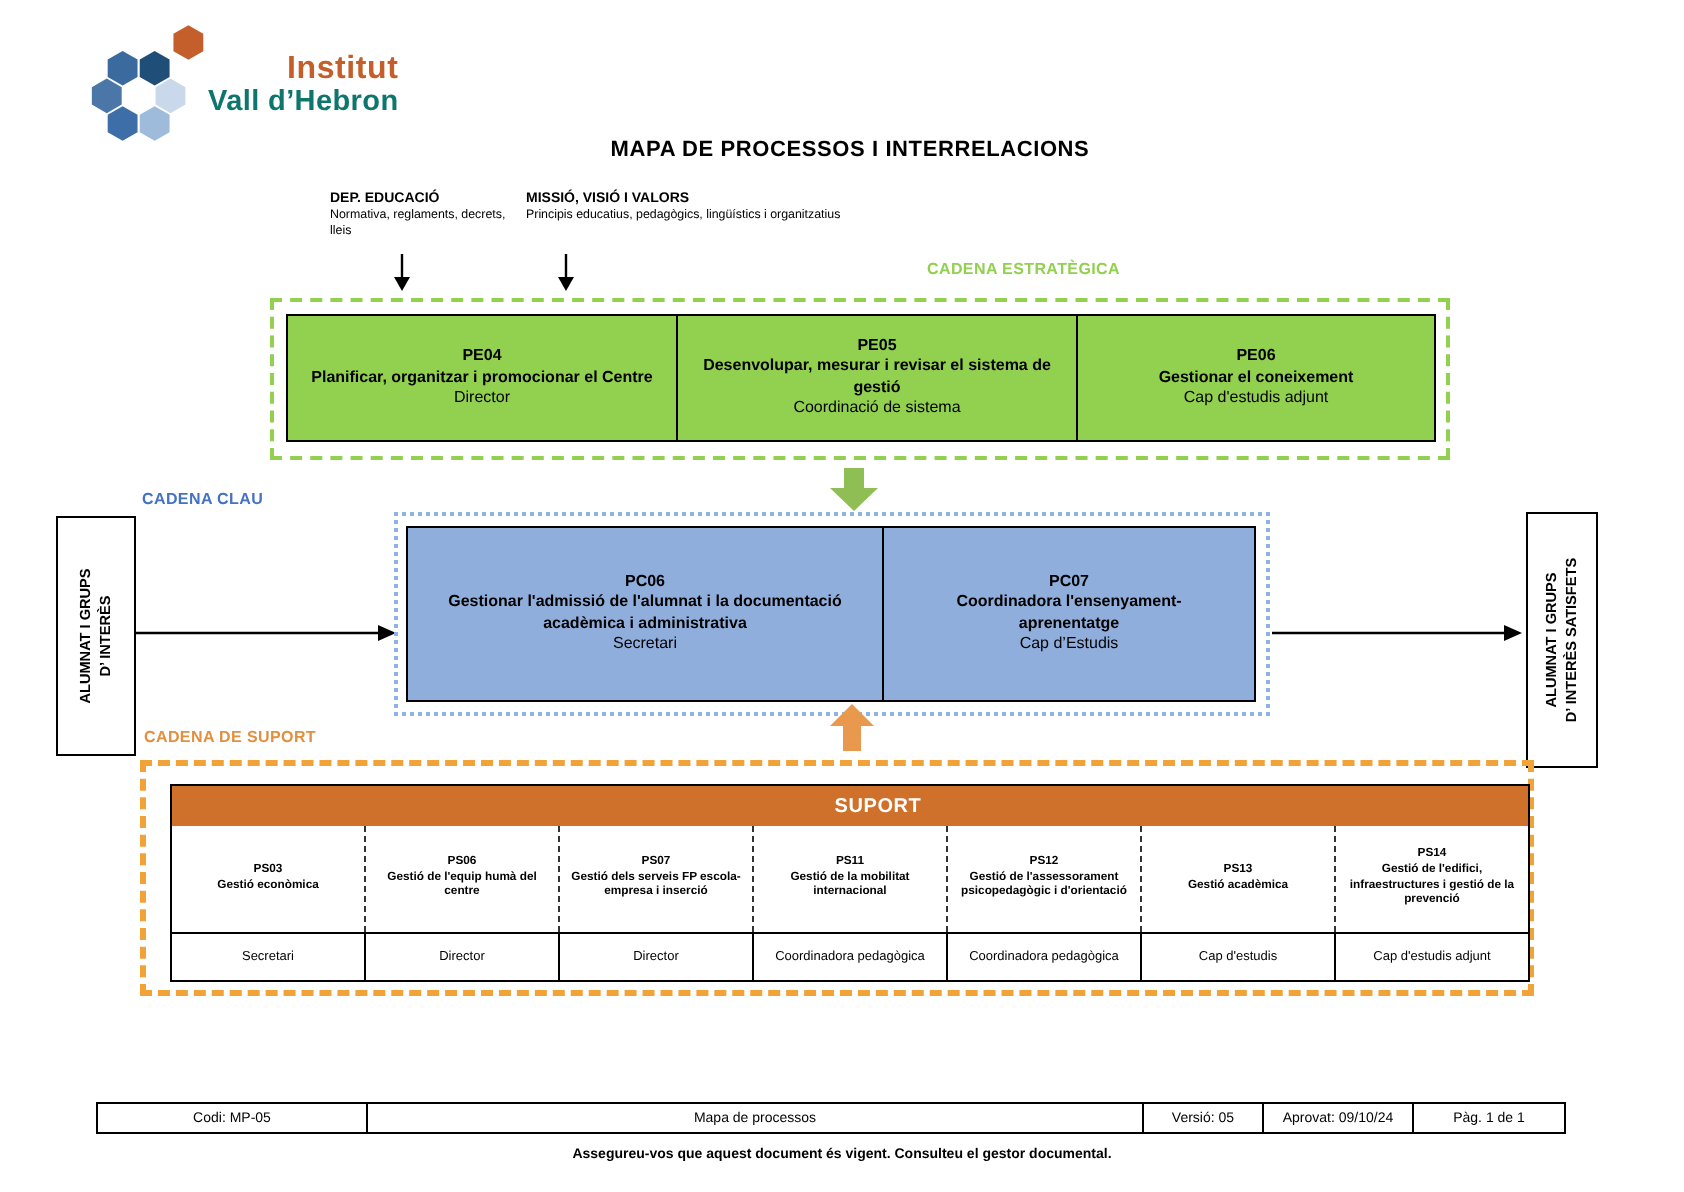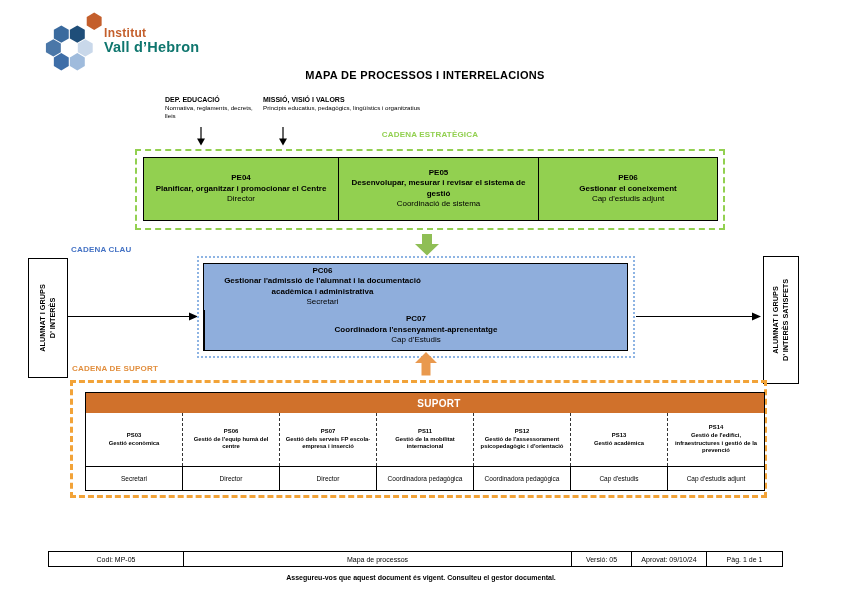--- a/index.html
+++ b/index.html
@@ -4,51 +4,51 @@
 <style>
   html,body { margin:0; padding:0; background:#fff; }
   .page {
     position:relative; width:842px; height:596px; background:#ffffff;
     font-family:"Liberation Sans", sans-serif; color:#000; overflow:hidden;
   }
   .abs { position:absolute; }
 
   
   .logo-text { position:absolute; left:104px; top:27px; line-height:1.05; }
-  .logo-institut { color:#C45F2C; font-size:12px; font-weight:600; letter-spacing:.3px; }
+  .logo-institut { color:#C45F2C; font-size:16px; font-weight:600; letter-spacing:.3px;text-align:right; }
   .logo-name { color:#0f766e; font-size:14.5px; font-weight:bold; letter-spacing:.2px; }
 
   
   .title { left:230px; top:69px; width:390px; text-align:center; font-size:11px; font-weight:bold; letter-spacing:.3px; }
 
   
   .input-block .input-title { font-size:7px; font-weight:bold; }
   .input-block .input-sub { font-size:6.2px; line-height:1.25; margin-top:1px; }
   .dep { left:165px; top:96px; width:92px; }
   .missio { left:263px; top:96px; width:158px; }
 
   
   .chain-label { font-size:8px; font-weight:bold; letter-spacing:.2px; }
-  .estrategica-label { left:300px; top:130px; width:260px; text-align:center; color:#92D050; }
+  .estrategica-label { left:300px; top:130px; width:260px; text-align:right; color:#92D050; }
   .clau-label { left:71px; top:245px; color:#4472C4; }
   .suport-label { left:72px; top:364px; color:#E28F3F; }
 
   
   .green-dashed { left:135px; top:149px; width:590px; height:81px; border:2px dashed #92D050; box-sizing:border-box; }
   .green-row { left:143px; top:157px; width:575px; height:64px; display:flex; border:1.6px solid #000; background:#92D050; box-sizing:border-box; }
   .gcell { display:flex; flex-direction:column; justify-content:center; text-align:center; padding:2px 10px; box-sizing:border-box; }
   .gcell + .gcell { border-left:1.6px solid #000; }
   .gc1 { width:194px; } .gc2 { width:200px; } .gc3 { flex:1; }
   .pcode { font-size:8px; font-weight:bold; line-height:1.3; }
   .pname { font-size:8px; font-weight:bold; line-height:1.3; }
   .prole { font-size:8px; line-height:1.35; }
 
   
   .blue-dotted { left:197px; top:256px; width:438px; height:102px; border:2px dotted #8EB4E3; box-sizing:border-box; }
-  .blue-row { left:203px; top:263px; width:425px; height:88px; display:flex; border:1.6px solid #000; background:#8FAEDC; box-sizing:border-box;flex-direction:column; }
+  .blue-row { left:203px; top:263px; width:425px; height:88px; display:flex; border:1.6px solid #000; background:#8FAEDC; box-sizing:border-box; }
   .bcell { display:flex; flex-direction:column; justify-content:center; text-align:center; padding:2px 12px; box-sizing:border-box; }
   .bcell + .bcell { border-left:1.6px solid #000; }
   .bc1 { width:237px; } .bc2 { flex:1; }
 
   
   .vbox { border:1.5px solid #000; box-sizing:border-box; background:#fff; }
   .vbox-left { left:28px; top:258px; width:40px; height:120px; }
   .vbox-right { left:763px; top:256px; width:36px; height:128px; }
   .vtext { position:absolute; left:50%; top:50%; transform:translate(-50%,-50%) rotate(-90deg); width:118px; text-align:center; font-size:7.3px; font-weight:bold; line-height:1.35; white-space:nowrap; }
 

